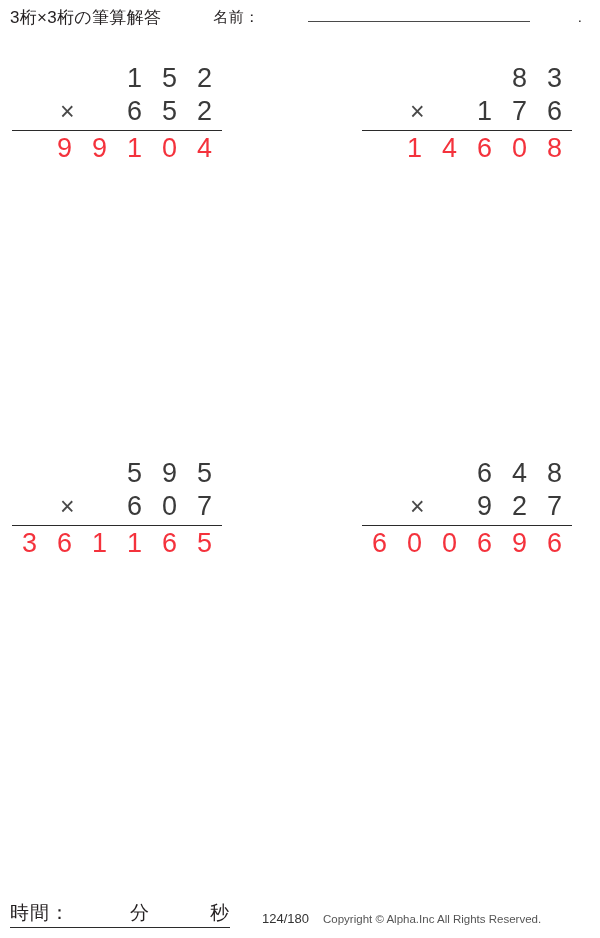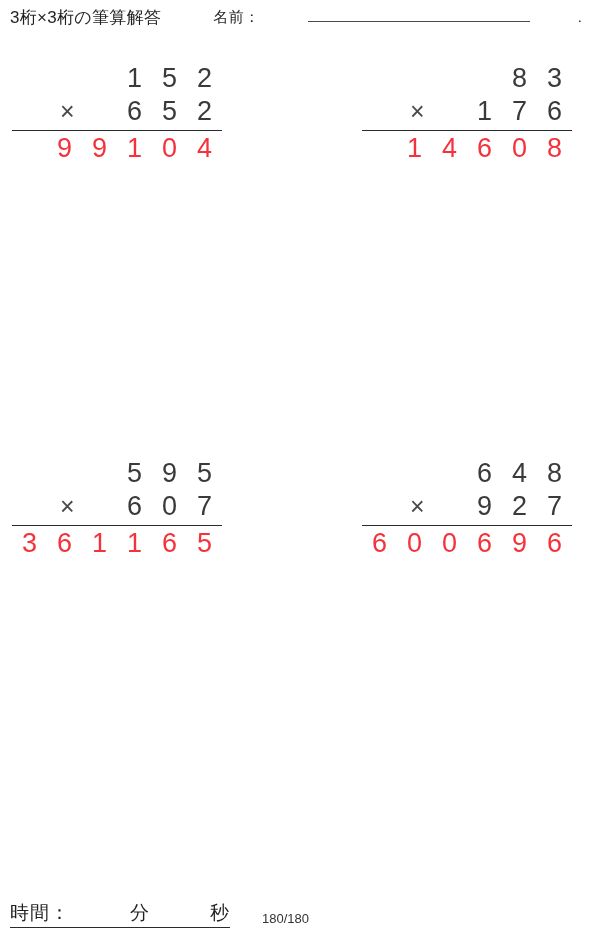--- a/index.html
+++ b/index.html
@@ -278,15 +278,16 @@
     </div>
   </div>
 
 </div>
 
 <div class="footer">
   <div class="time-block">
     <span class="time-text">時間：　　　分　　　秒</span>
   </div>
   <div class="footer-meta">
-    <span class="page-number">180/180</span>
+    <span class="page-number">124/180</span>
+    <span class="copyright">Copyright © Alpha.Inc All Rights Reserved.</span>
   </div>
 </div>
 
 </body></html>

